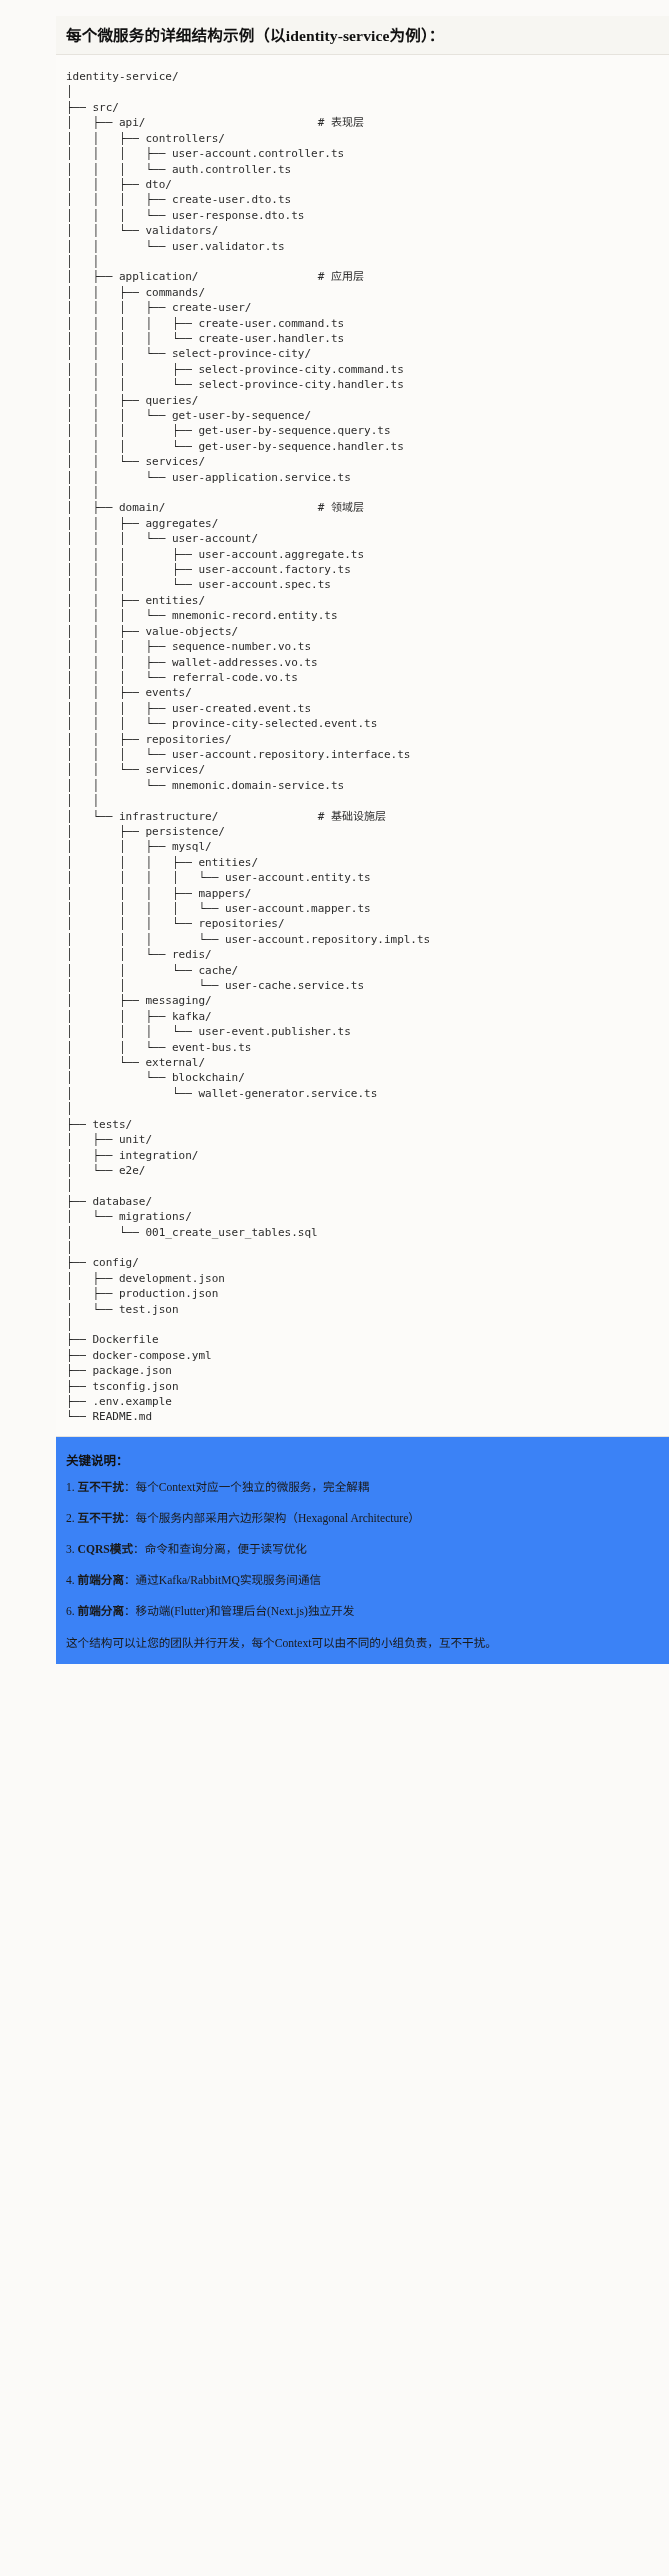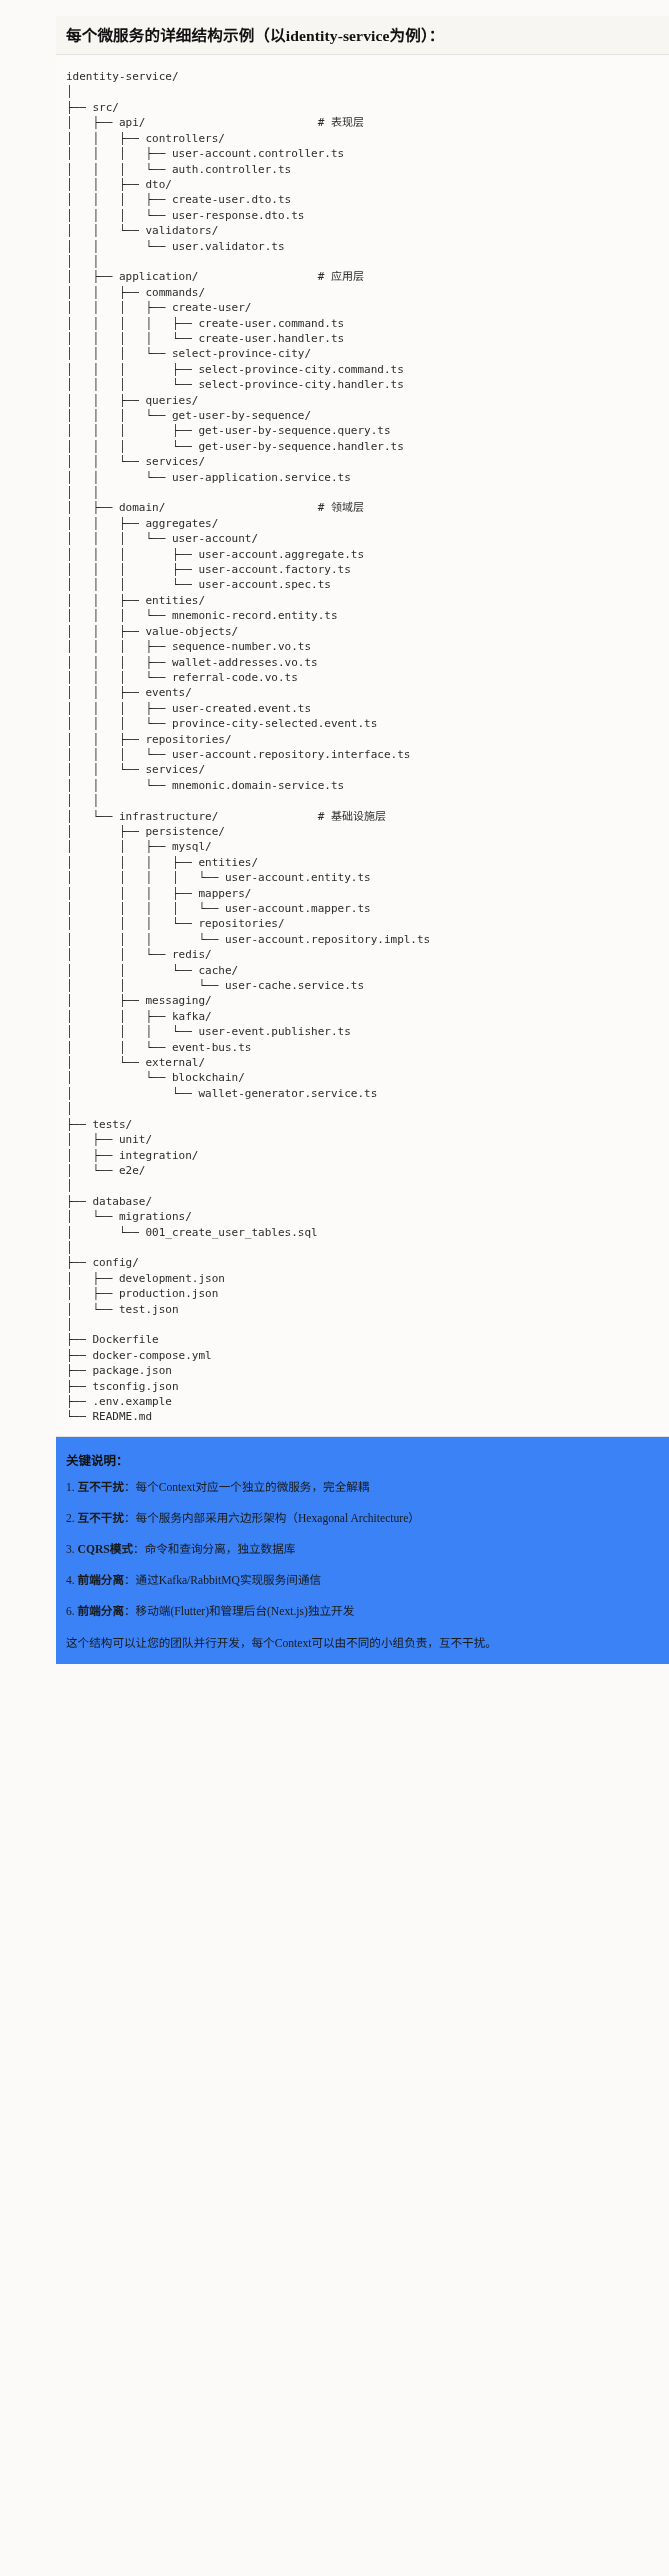--- a/index.html
+++ b/index.html
@@ -208,21 +208,21 @@
       <li>
         <span class="note-num">1.</span>
         <span class="note-term">互不干扰</span><span class="note-sep">：</span><span class="note-text">每个Context对应一个独立的微服务，完全解耦</span>
       </li>
       <li>
         <span class="note-num">2.</span>
         <span class="note-term">互不干扰</span><span class="note-sep">：</span><span class="note-text">每个服务内部采用六边形架构（Hexagonal Architecture）</span>
       </li>
       <li>
         <span class="note-num">3.</span>
-        <span class="note-term">CQRS模式</span><span class="note-sep">：</span><span class="note-text">命令和查询分离，独立数据库</span>
+        <span class="note-term">CQRS模式</span><span class="note-sep">：</span><span class="note-text">命令和查询分离，便于读写优化</span>
       </li>
       <li>
         <span class="note-num">4.</span>
         <span class="note-term">前端分离</span><span class="note-sep">：</span><span class="note-text">通过Kafka/RabbitMQ实现服务间通信</span>
       </li>
       <li>
         <span class="note-num">6.</span>
         <span class="note-term">前端分离</span><span class="note-sep">：</span><span class="note-text">移动端(Flutter)和管理后台(Next.js)独立开发</span>
       </li>
     </ol>

